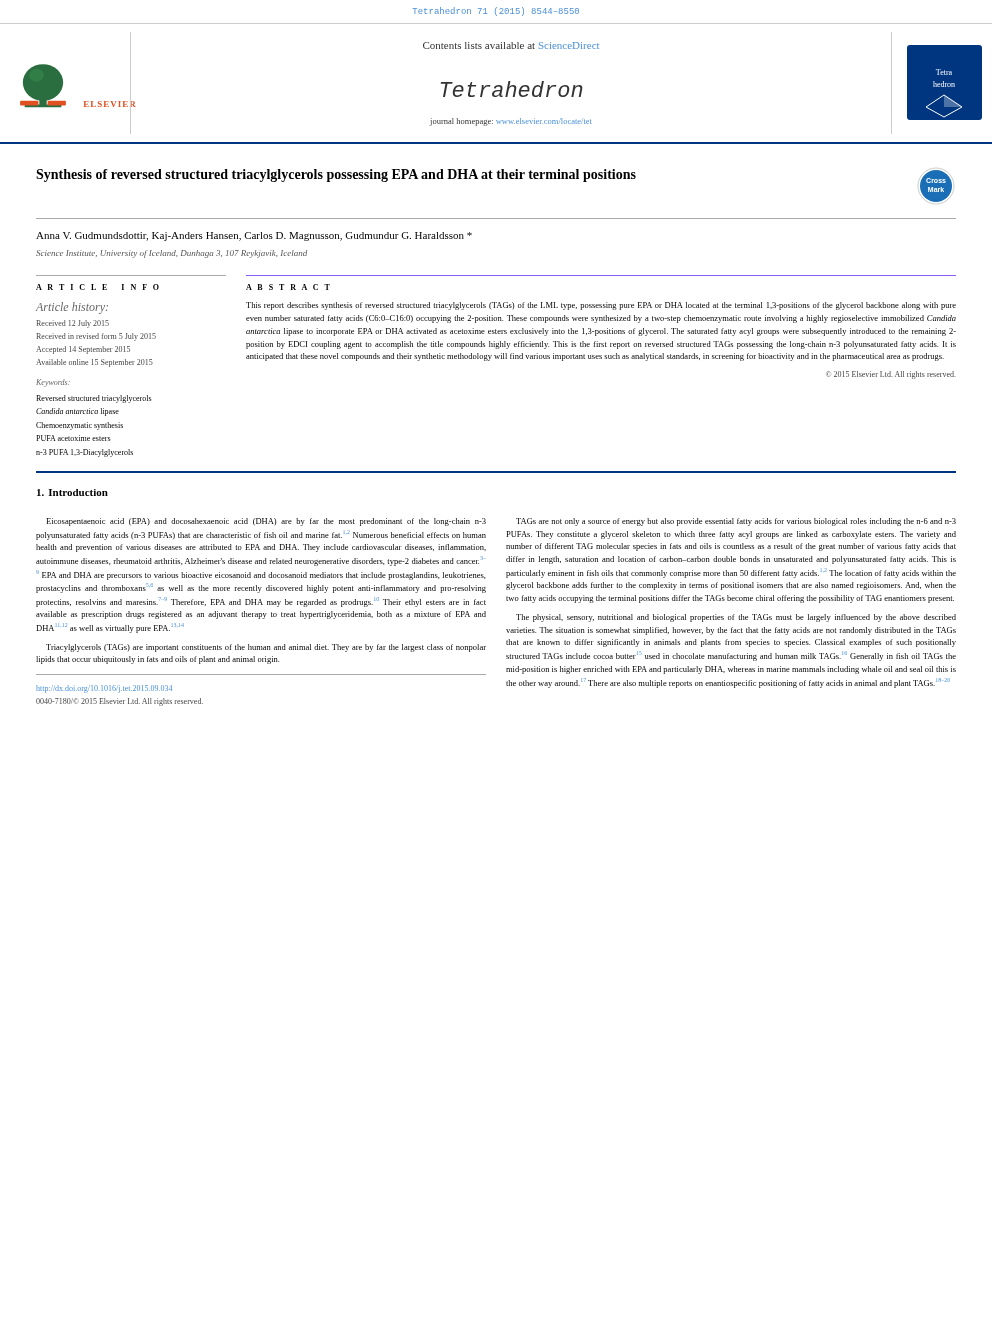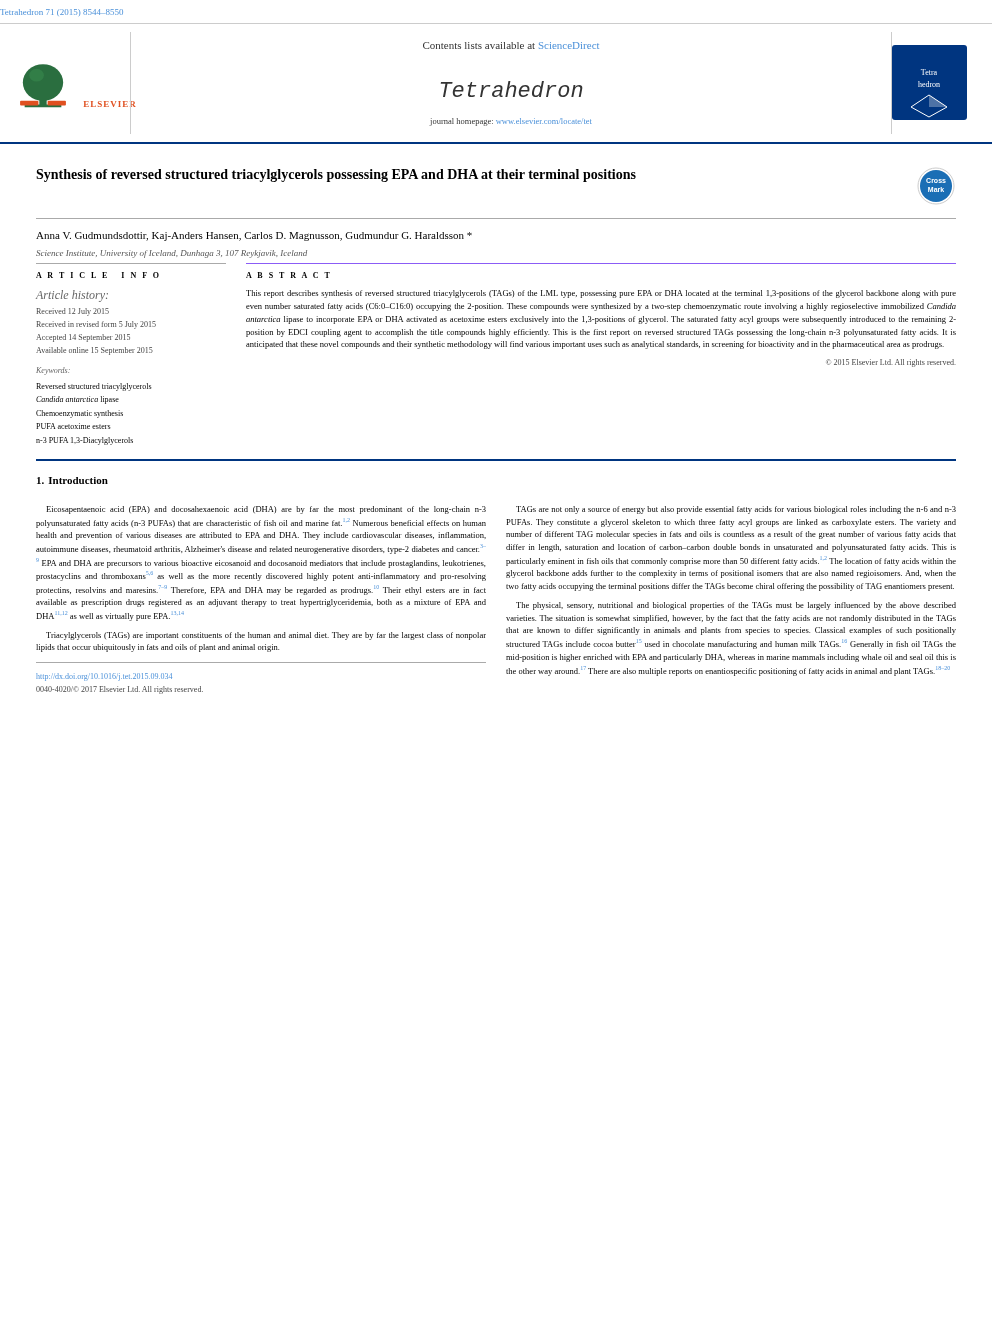--- a/index.html
+++ b/index.html
@@ -7,25 +7,26 @@
       font-family: 'Times New Roman', Times, serif;
       background: #fff;
       width: 992px;
       min-height: 1323px;
       color: #000;
       font-size: 9.5px;
       line-height: 1.4;
     }
 
     .top-bar {
-      text-align: left;
+      text-align: center;
       padding: 6px 0 4px;
       color: #4a90d9;
       font-size: 9px;
       border-bottom: 1px solid #ccc;
+      font-family: Liberation Mono, monospace;
     }
 
     .header-section {
       display: flex;
       align-items: stretch;
       border-bottom: 2px solid #003580;
       padding: 8px 10px;
     }
 
     .header-left {
@@ -94,21 +95,21 @@
 
     .homepage-link {
       color: #4a90d9;
       text-decoration: none;
     }
 
     .header-right {
       width: 90px;
       display: flex;
       align-items: center;
-      justify-content: flex-start;
+      justify-content: flex-end;
       flex-shrink: 0;
     }
 
     .tetrahedron-logo {
       width: 75px;
       height: 75px;
     }
 
     .main-content {
       padding: 12px 36px;
@@ -150,20 +151,21 @@
     .affiliation {
       font-size: 9px;
       color: #555;
       font-style: italic;
       margin-top: 2px;
     }
 
     .two-column {
       display: flex;
       gap: 20px;
+      margin-top: 12px;
     }
 
     .article-info-col {
       width: 190px;
       flex-shrink: 0;
     }
 
     .abstract-col {
       flex: 1;
     }
@@ -428,21 +430,21 @@
       <div class="intro-col">
         <div class="intro-text">
           <p>Eicosapentaenoic acid (EPA) and docosahexaenoic acid (DHA) are by far the most predominant of the long-chain n-3 polyunsaturated fatty acids (n-3 PUFAs) that are characteristic of fish oil and marine fat.<sup>1,2</sup> Numerous beneficial effects on human health and prevention of various diseases are attributed to EPA and DHA. They include cardiovascular diseases, inflammation, autoimmune diseases, rheumatoid arthritis, Alzheimer's disease and related neurogenerative disorders, type-2 diabetes and cancer.<sup>3–9</sup> EPA and DHA are precursors to various bioactive eicosanoid and docosanoid mediators that include prostaglandins, leukotrienes, prostacyclins and thromboxans<sup>5,6</sup> as well as the more recently discovered highly potent anti-inflammatory and pro-resolving protectins, resolvins and maresins.<sup>7–9</sup> Therefore, EPA and DHA may be regarded as prodrugs.<sup>10</sup> Their ethyl esters are in fact available as prescription drugs registered as an adjuvant therapy to treat hypertriglyceridemia, both as a mixture of EPA and DHA<sup>11,12</sup> as well as virtually pure EPA.<sup>13,14</sup></p>
           <p>Triacylglycerols (TAGs) are important constituents of the human and animal diet. They are by far the largest class of nonpolar lipids that occur ubiquitously in fats and oils of plant and animal origin.</p>
         </div>
 
         <div class="footnote-section">
           <div class="doi-line">
             <span>http://dx.doi.org/10.1016/j.tet.2015.09.034</span>
           </div>
-          <div class="issn-line">0040-4020/© 2017 Elsevier Ltd. All rights reserved.</div>
+          <div class="issn-line">0040-7180/© 2015 Elsevier Ltd. All rights reserved.</div>
         </div>
       </div>
 
       <div class="intro-col">
         <div class="intro-text">
           <p>TAGs are not only a source of energy but also provide essential fatty acids for various biological roles including the n-6 and n-3 PUFAs. They constitute a glycerol skeleton to which three fatty acyl groups are linked as carboxylate esters. The variety and number of different TAG molecular species in fats and oils is countless as a result of the great number of various fatty acids that differ in length, saturation and location of carbon–carbon double bonds in unsaturated and polyunsaturated fatty acids. This is particularly eminent in fish oils that commonly comprise more than 50 different fatty acids.<sup>1,2</sup> The location of fatty acids within the glycerol backbone adds further to the complexity in terms of positional isomers that are also named regioisomers. And, when the two fatty acids occupying the terminal positions differ the TAGs become chiral offering the possibility of TAG enantiomers present.</p>
           <p>The physical, sensory, nutritional and biological properties of the TAGs must be largely influenced by the above described varieties. The situation is somewhat simplified, however, by the fact that the fatty acids are not randomly distributed in the TAGs that are known to differ significantly in animals and plants from species to species. Classical examples of such positionally structured TAGs include cocoa butter<sup>15</sup> used in chocolate manufacturing and human milk TAGs.<sup>16</sup> Generally in fish oil TAGs the mid-position is higher enriched with EPA and particularly DHA, whereas in marine mammals including whale oil and seal oil this is the other way around.<sup>17</sup> There are also multiple reports on enantiospecific positioning of fatty acids in animal and plant TAGs.<sup>18–20</sup></p>
         </div>
       </div>
 

